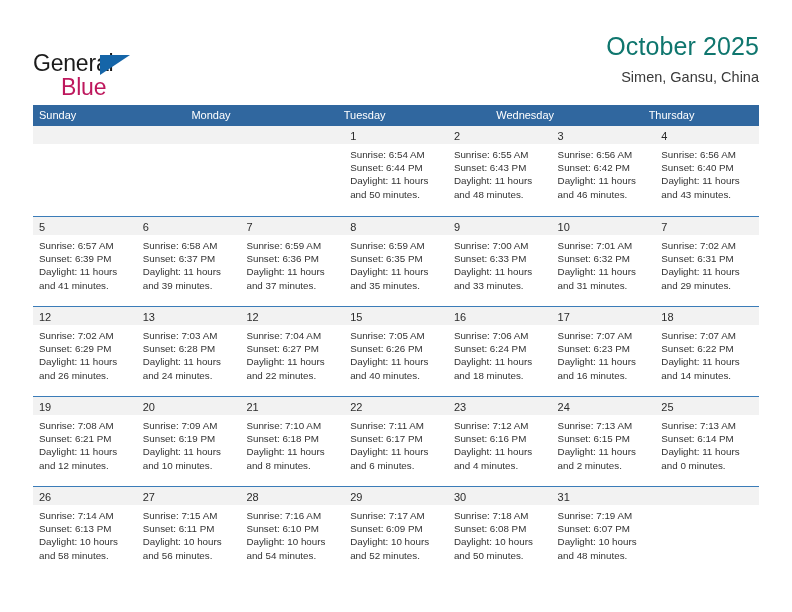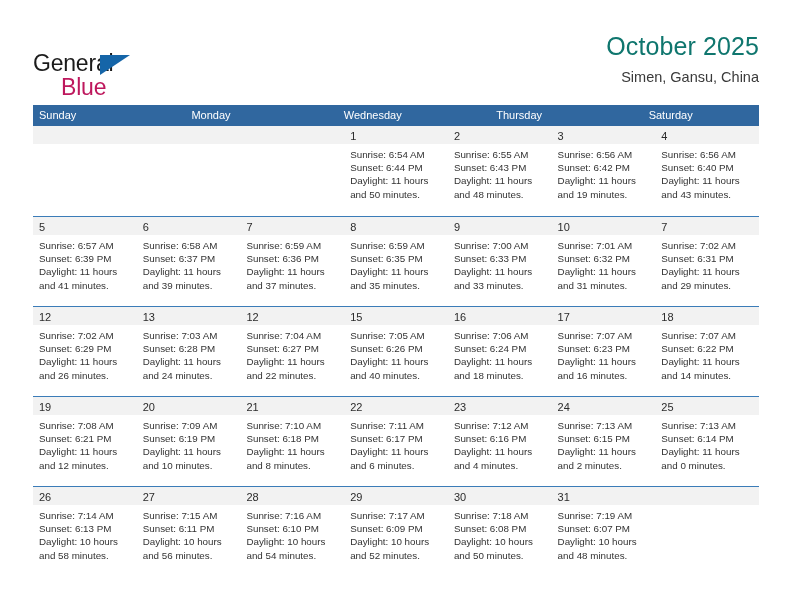--- a/index.html
+++ b/index.html
@@ -161,23 +161,23 @@
       <div class="cal-title">October 2025</div>
       <div class="cal-subtitle">Simen, Gansu, China</div>
     </div>
 
   </div>
 
   <div class="calendar">
     <div class="weekday-row" id="weekday-row">
         <div class="weekday">Sunday</div>
         <div class="weekday">Monday</div>
+        <div class="weekday">Tuesday</div>
         <div class="weekday">Wednesday</div>
         <div class="weekday">Thursday</div>
-        <div class="weekday">Saturday</div>
       </div>
     <div id="weeks-container">
         <div class="week-row first">
           <div class="day-cell empty">
             <div class="day-num-band"><span class="day-num"></span></div>
           </div>
           <div class="day-cell empty">
             <div class="day-num-band"><span class="day-num"></span></div>
           </div>
           <div class="day-cell empty">
@@ -200,21 +200,21 @@
               <div class="day-line">Daylight: 11 hours</div>
               <div class="day-line">and 48 minutes.</div>
             </div>
           </div>
           <div class="day-cell">
             <div class="day-num-band"><span class="day-num">3</span></div>
             <div class="day-body">
               <div class="day-line">Sunrise: 6:56 AM</div>
               <div class="day-line">Sunset: 6:42 PM</div>
               <div class="day-line">Daylight: 11 hours</div>
-              <div class="day-line">and 19 minutes.</div>
+              <div class="day-line">and 46 minutes.</div>
             </div>
           </div>
           <div class="day-cell">
             <div class="day-num-band"><span class="day-num">4</span></div>
             <div class="day-body">
               <div class="day-line">Sunrise: 6:56 AM</div>
               <div class="day-line">Sunset: 6:40 PM</div>
               <div class="day-line">Daylight: 11 hours</div>
               <div class="day-line">and 43 minutes.</div>
             </div>

